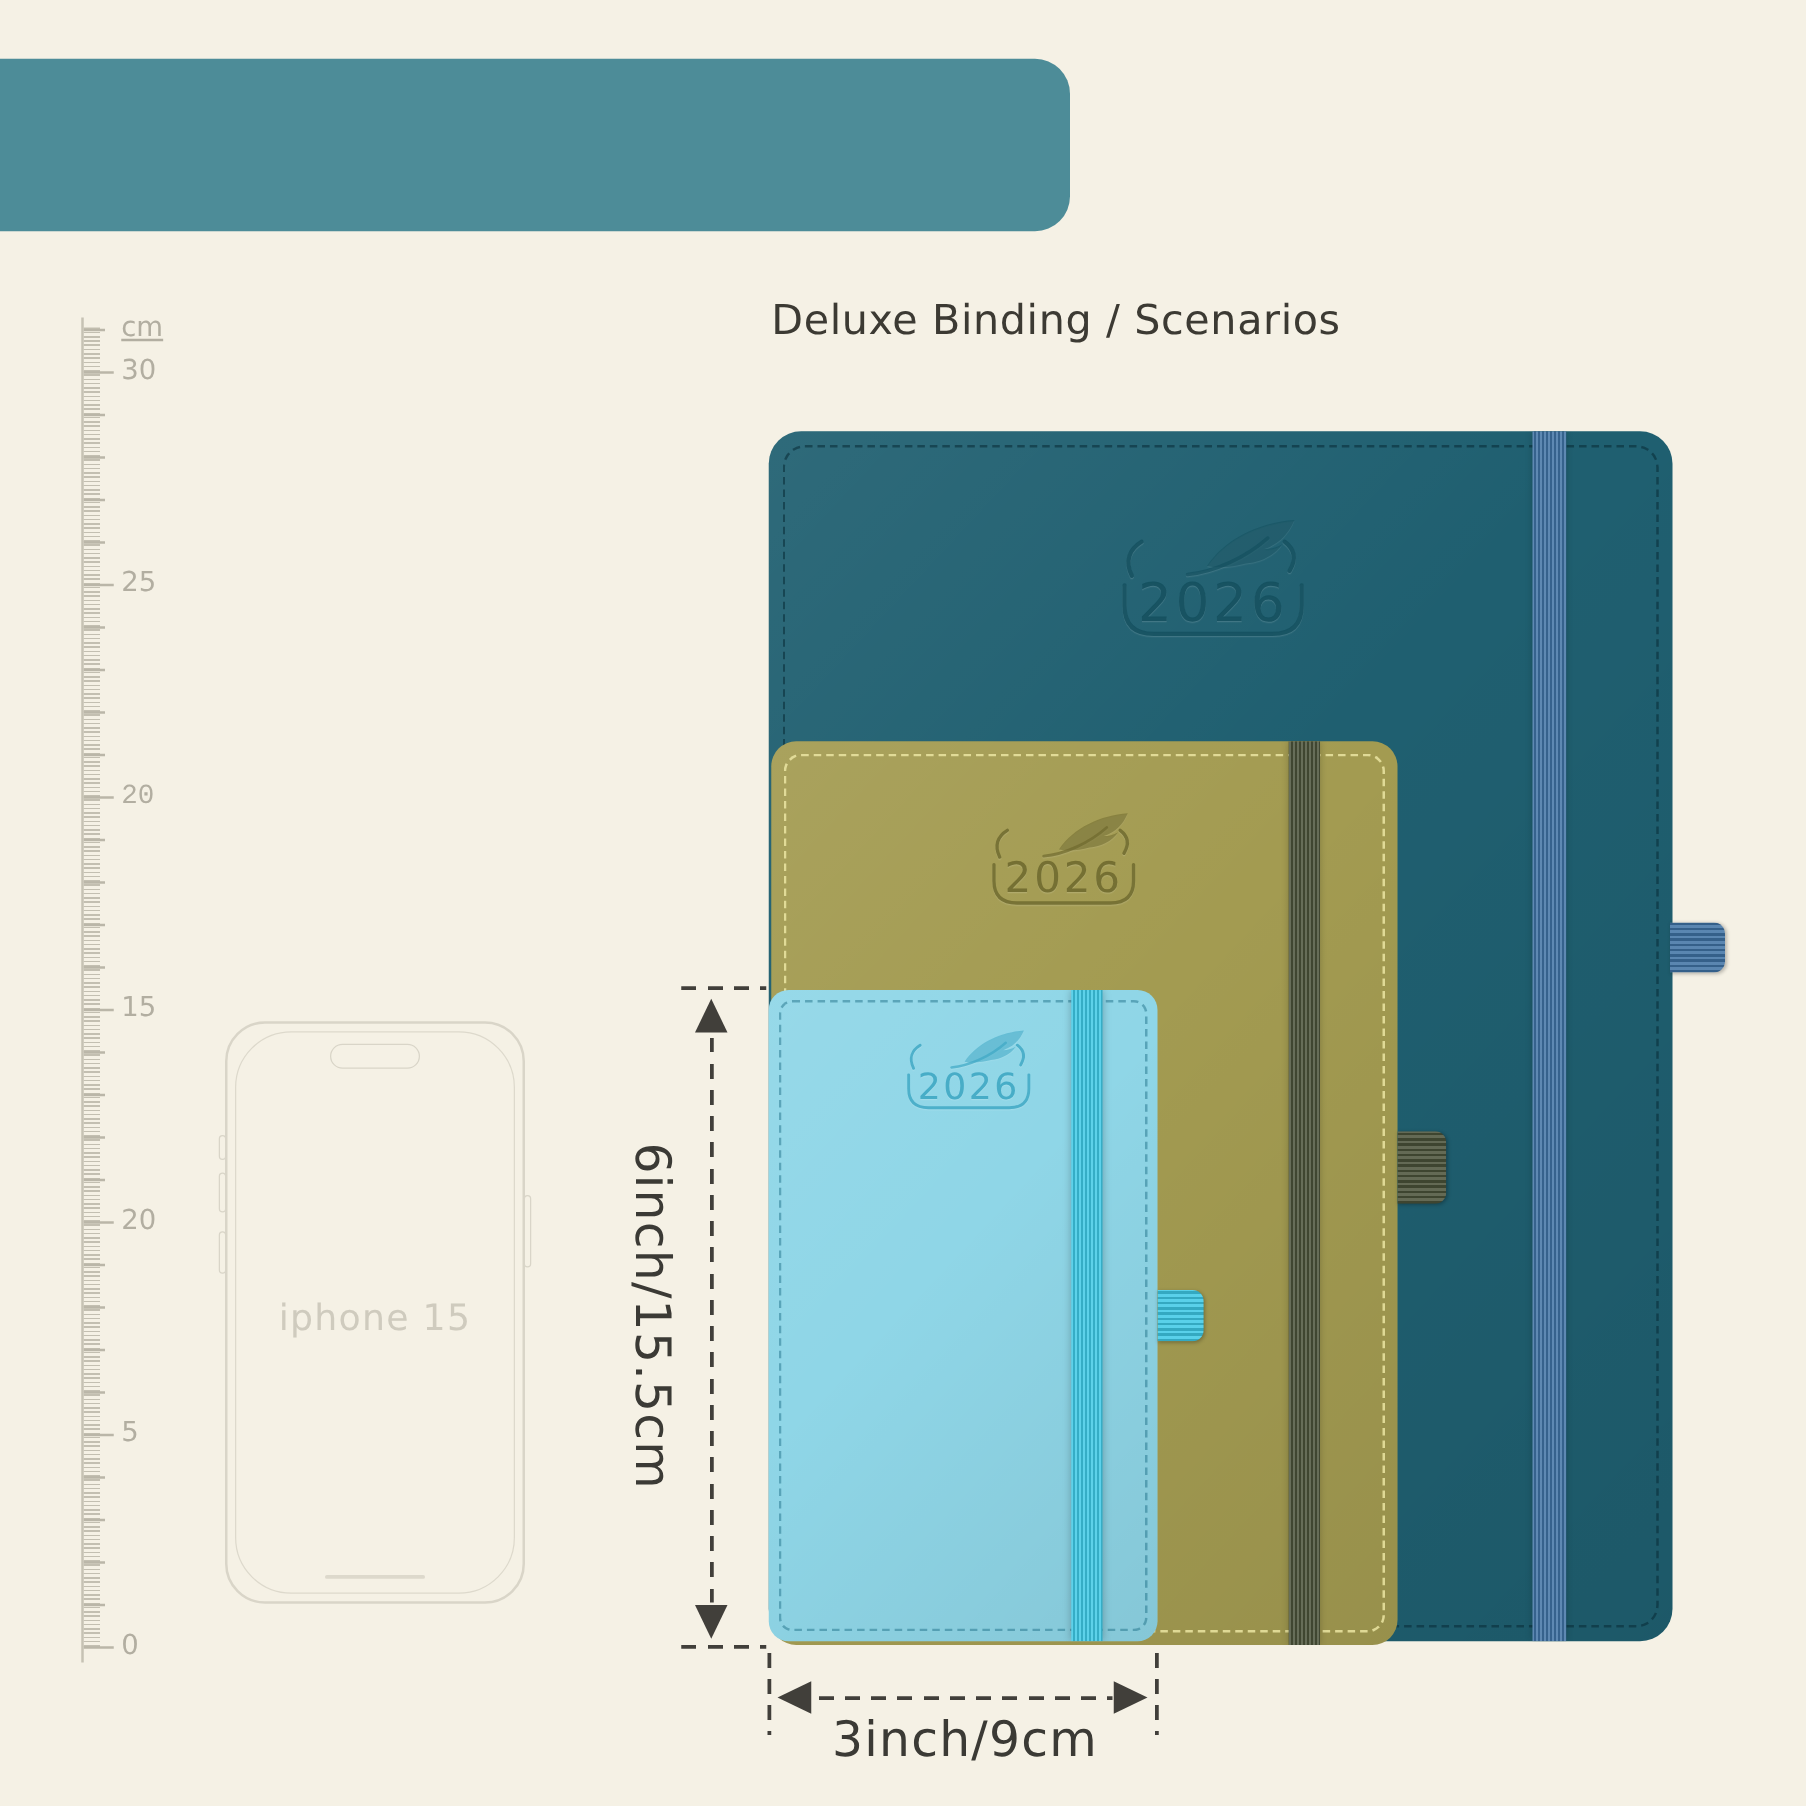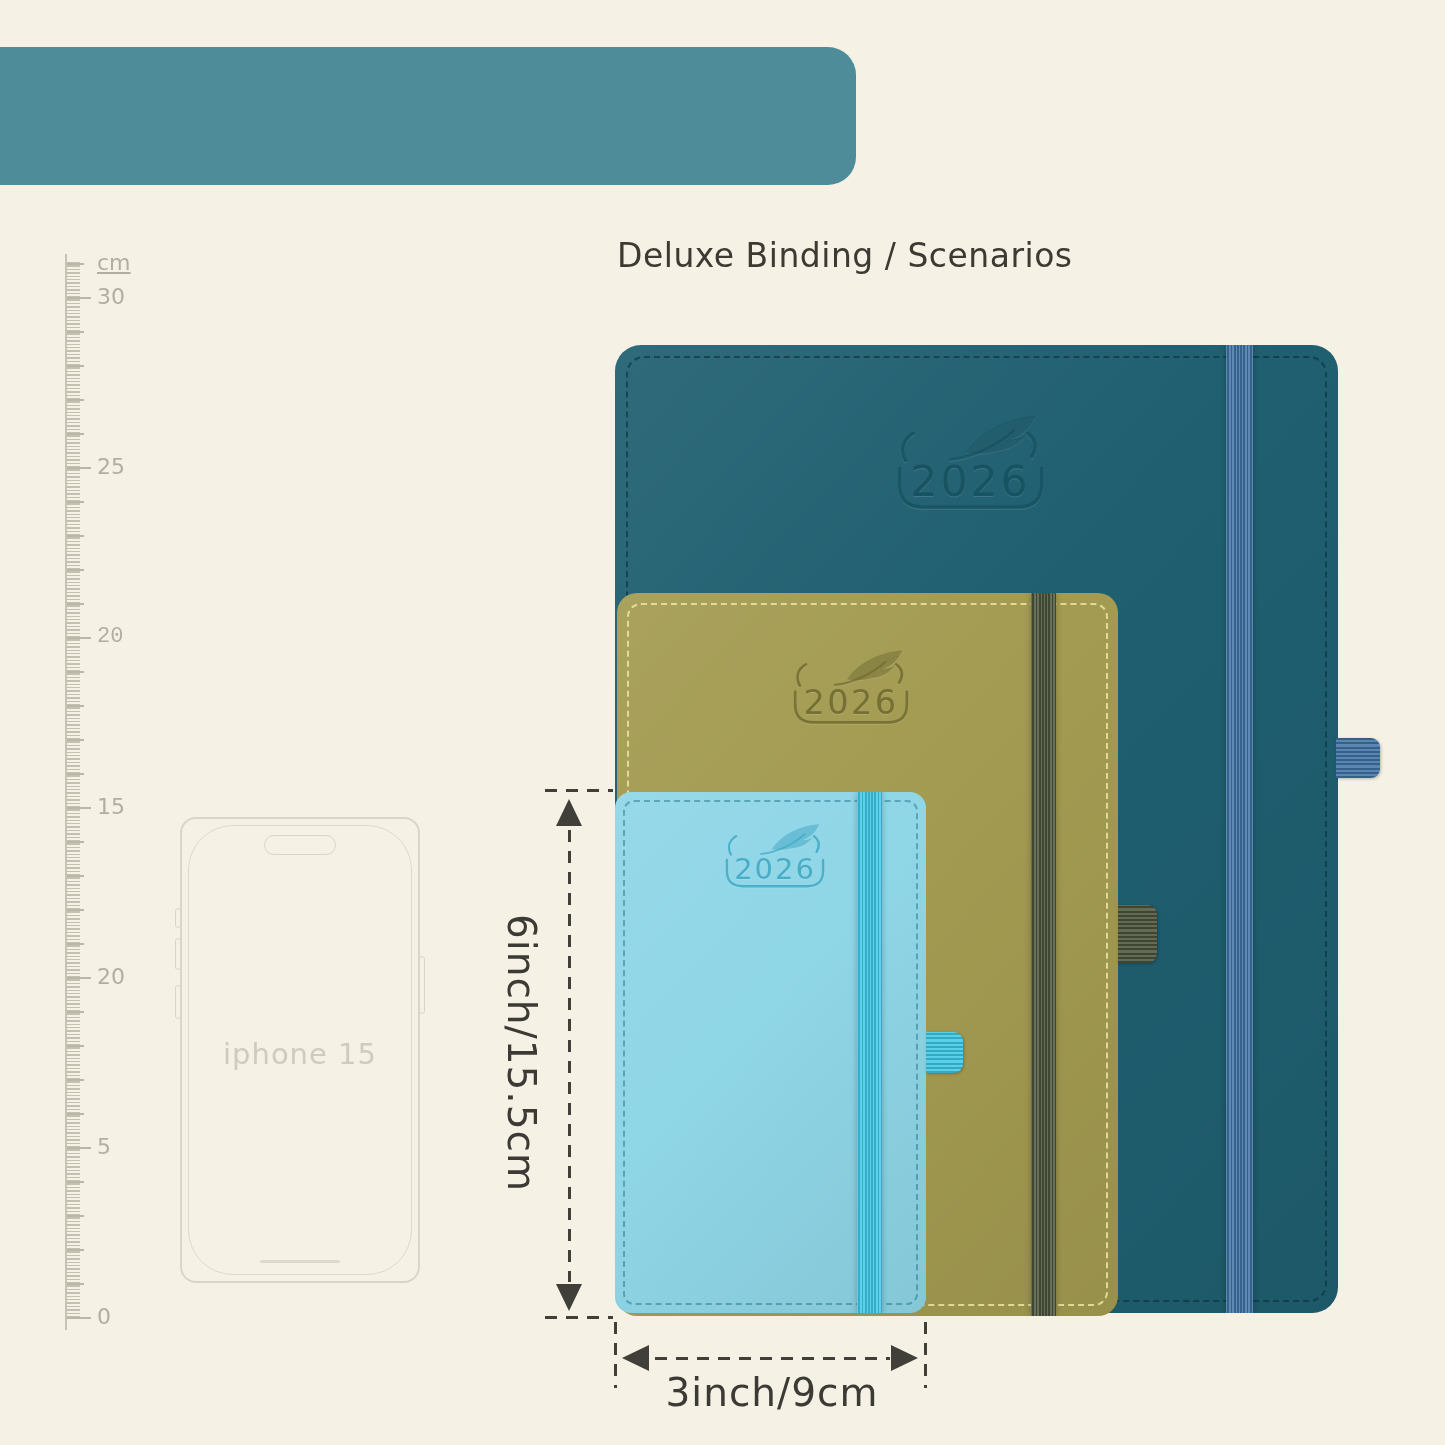--- a/index.html
+++ b/index.html
@@ -24,21 +24,21 @@
   .ruler-line{position:absolute;left:65px;top:254px;width:2px;height:1076px;background:#c6c2b4;}
   .ruler-mm{
     position:absolute;left:67px;top:262px;width:13px;height:1057px;
     background:repeating-linear-gradient(180deg,#c3bfb1 0 1.3px,transparent 1.3px 3.4px);
   }
   .tick{position:absolute;height:2px;background:#bab6a8;}
   .rlabel{position:absolute;font-size:22px;color:#b2aea1;}
   
   .phone{
     position:absolute;left:180px;top:817px;width:240px;height:466px;
-    border:2px solid #d9d5c8;border-radius:16px;background:#f5f1e5;
+    border:2px solid #d9d5c8;border-radius:32px;background:#f5f1e5;
   }
   .phone-inner{position:absolute;left:6px;top:6px;right:6px;bottom:6px;border:1.5px solid #ddd9cc;border-radius:45px;}
   .island{position:absolute;left:50%;top:16px;transform:translateX(-50%);width:72px;height:20px;border:1.5px solid #d9d5c8;border-radius:11px;}
   .pbtn{position:absolute;width:6px;background:#f5f1e5;border:1.5px solid #d9d5c8;border-radius:3px;}
   .pbtn.l1{left:-7px;top:89px;height:20px;}
   .pbtn.l2{left:-7px;top:119px;height:32px;}
   .pbtn.l3{left:-7px;top:166px;height:34px;}
   .pbtn.r1{right:-7px;top:137px;height:58px;}
   .phone-label{position:absolute;left:0;right:0;top:218px;text-align:center;font-size:29px;color:#cfcbbe;letter-spacing:1px;}
   .port{position:absolute;left:50%;bottom:18px;transform:translateX(-50%);width:80px;height:3px;background:#ddd9cc;border-radius:2px;}

